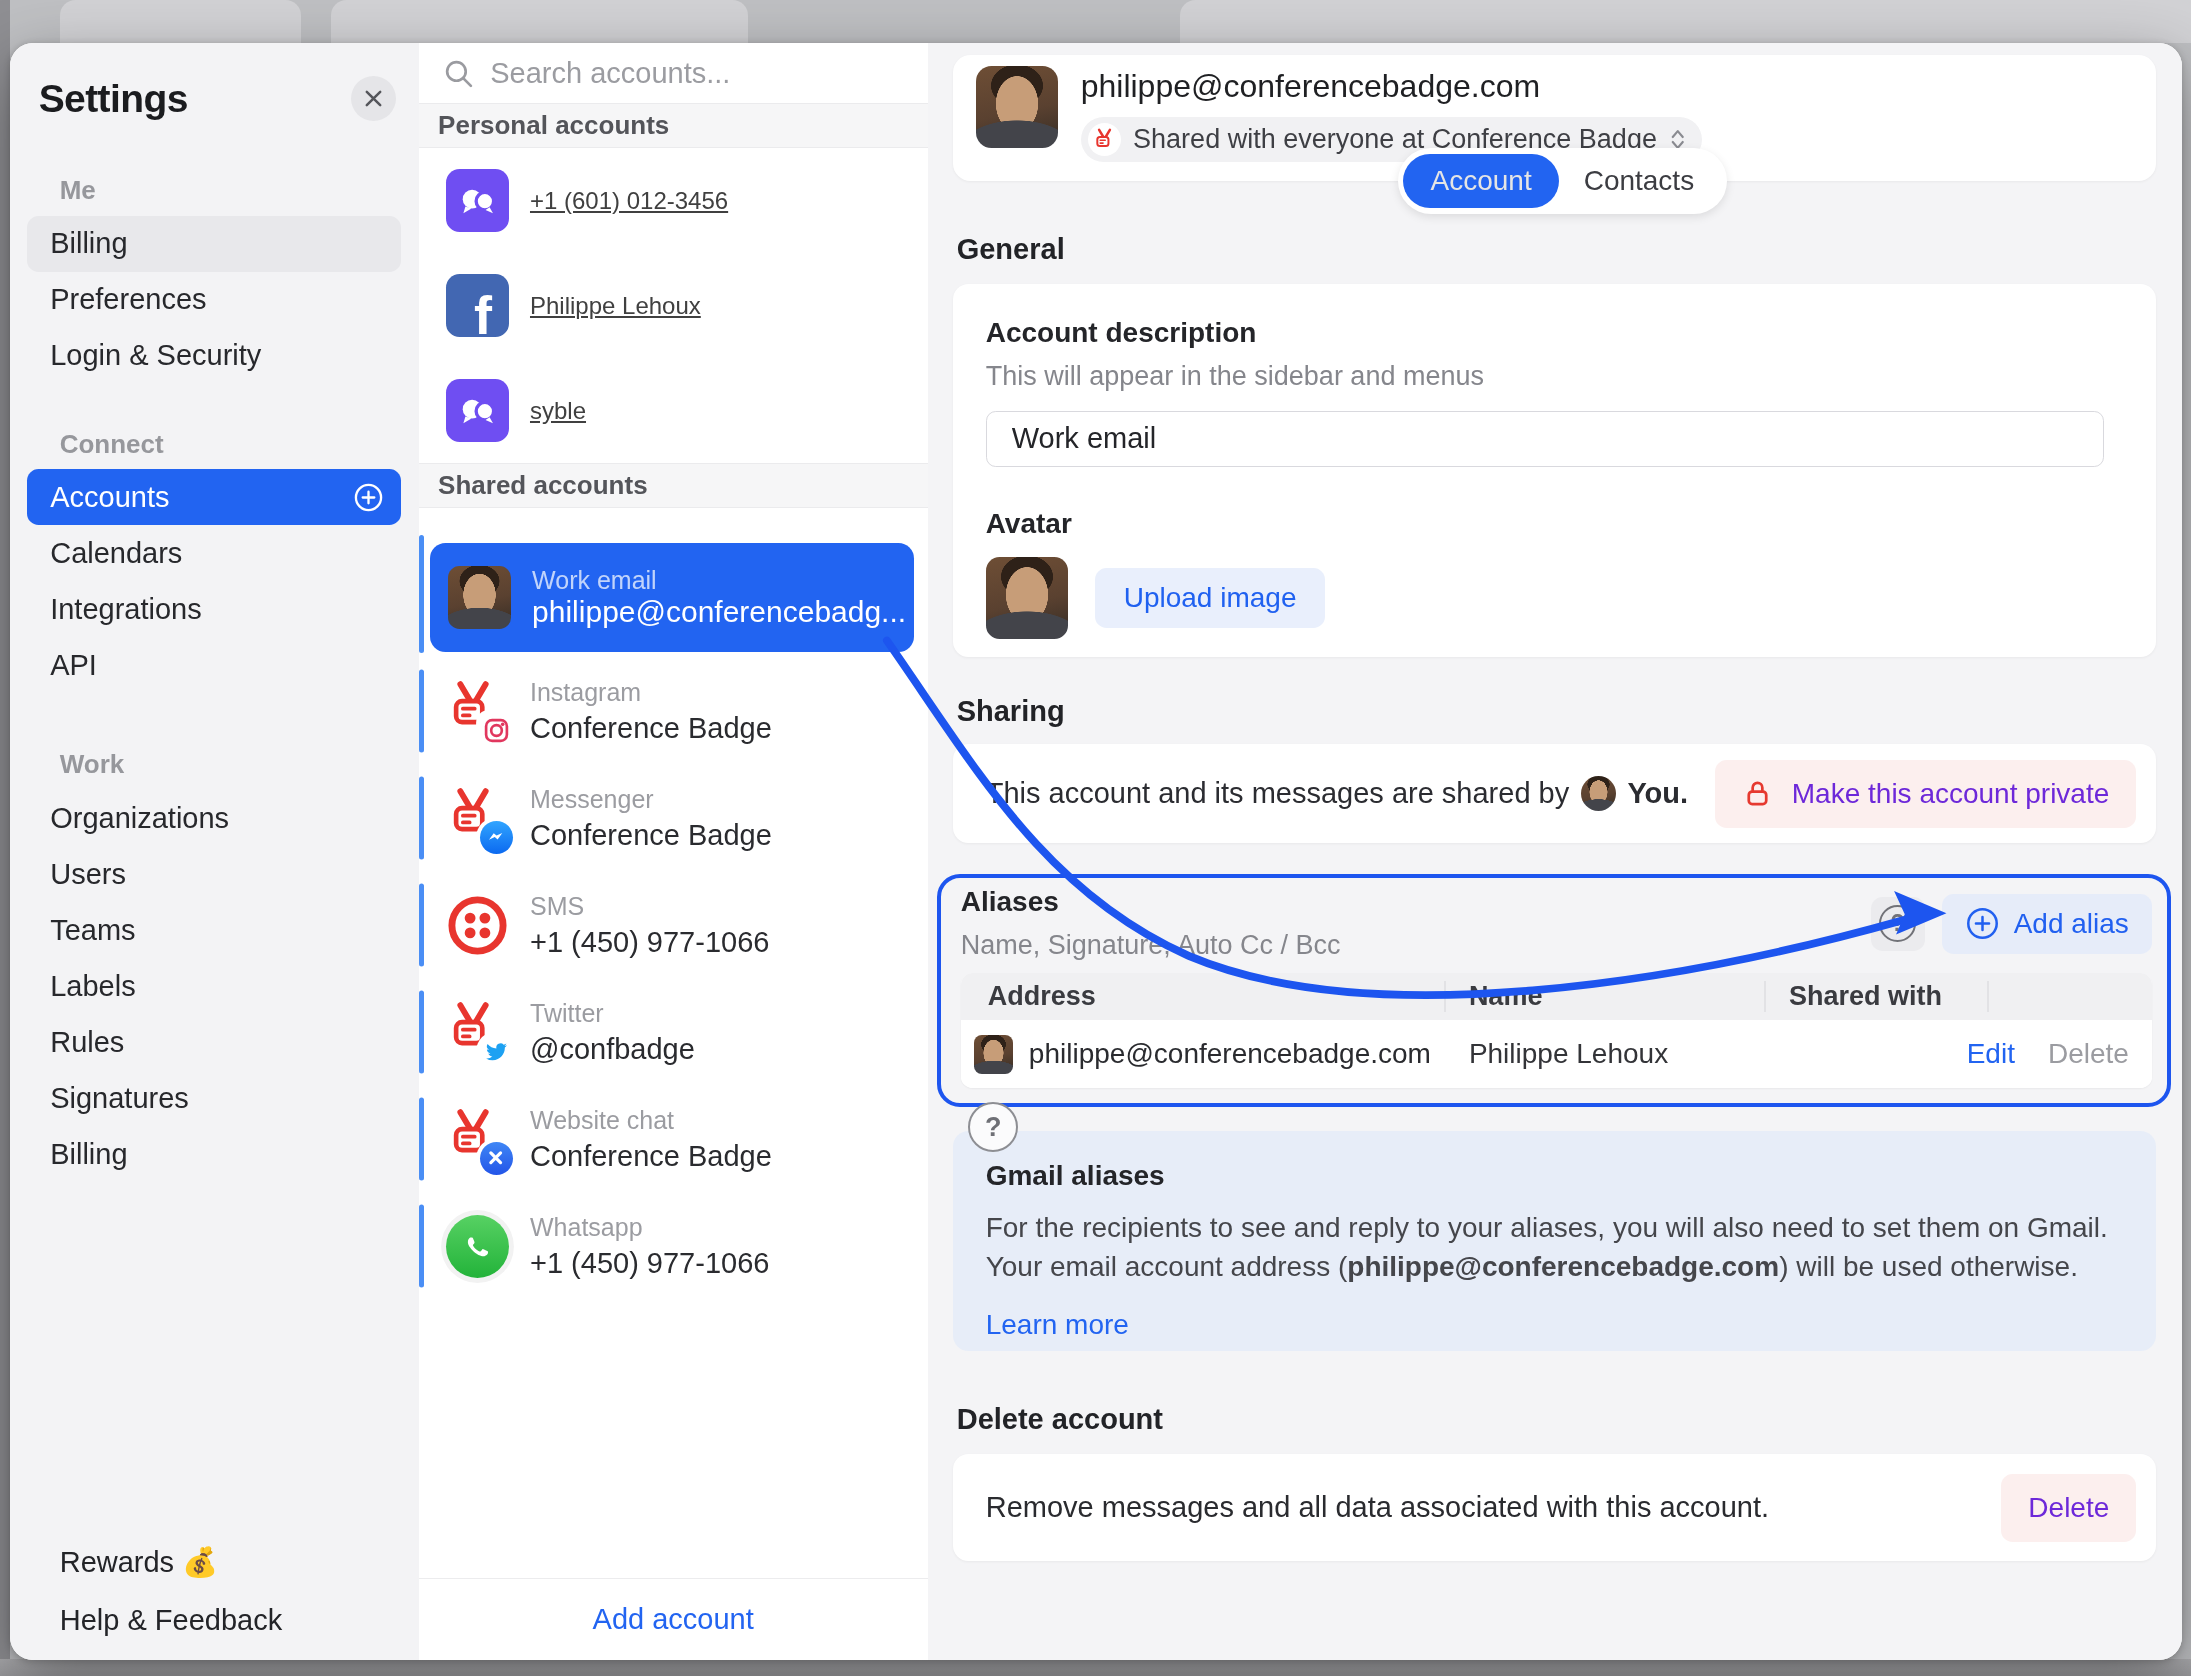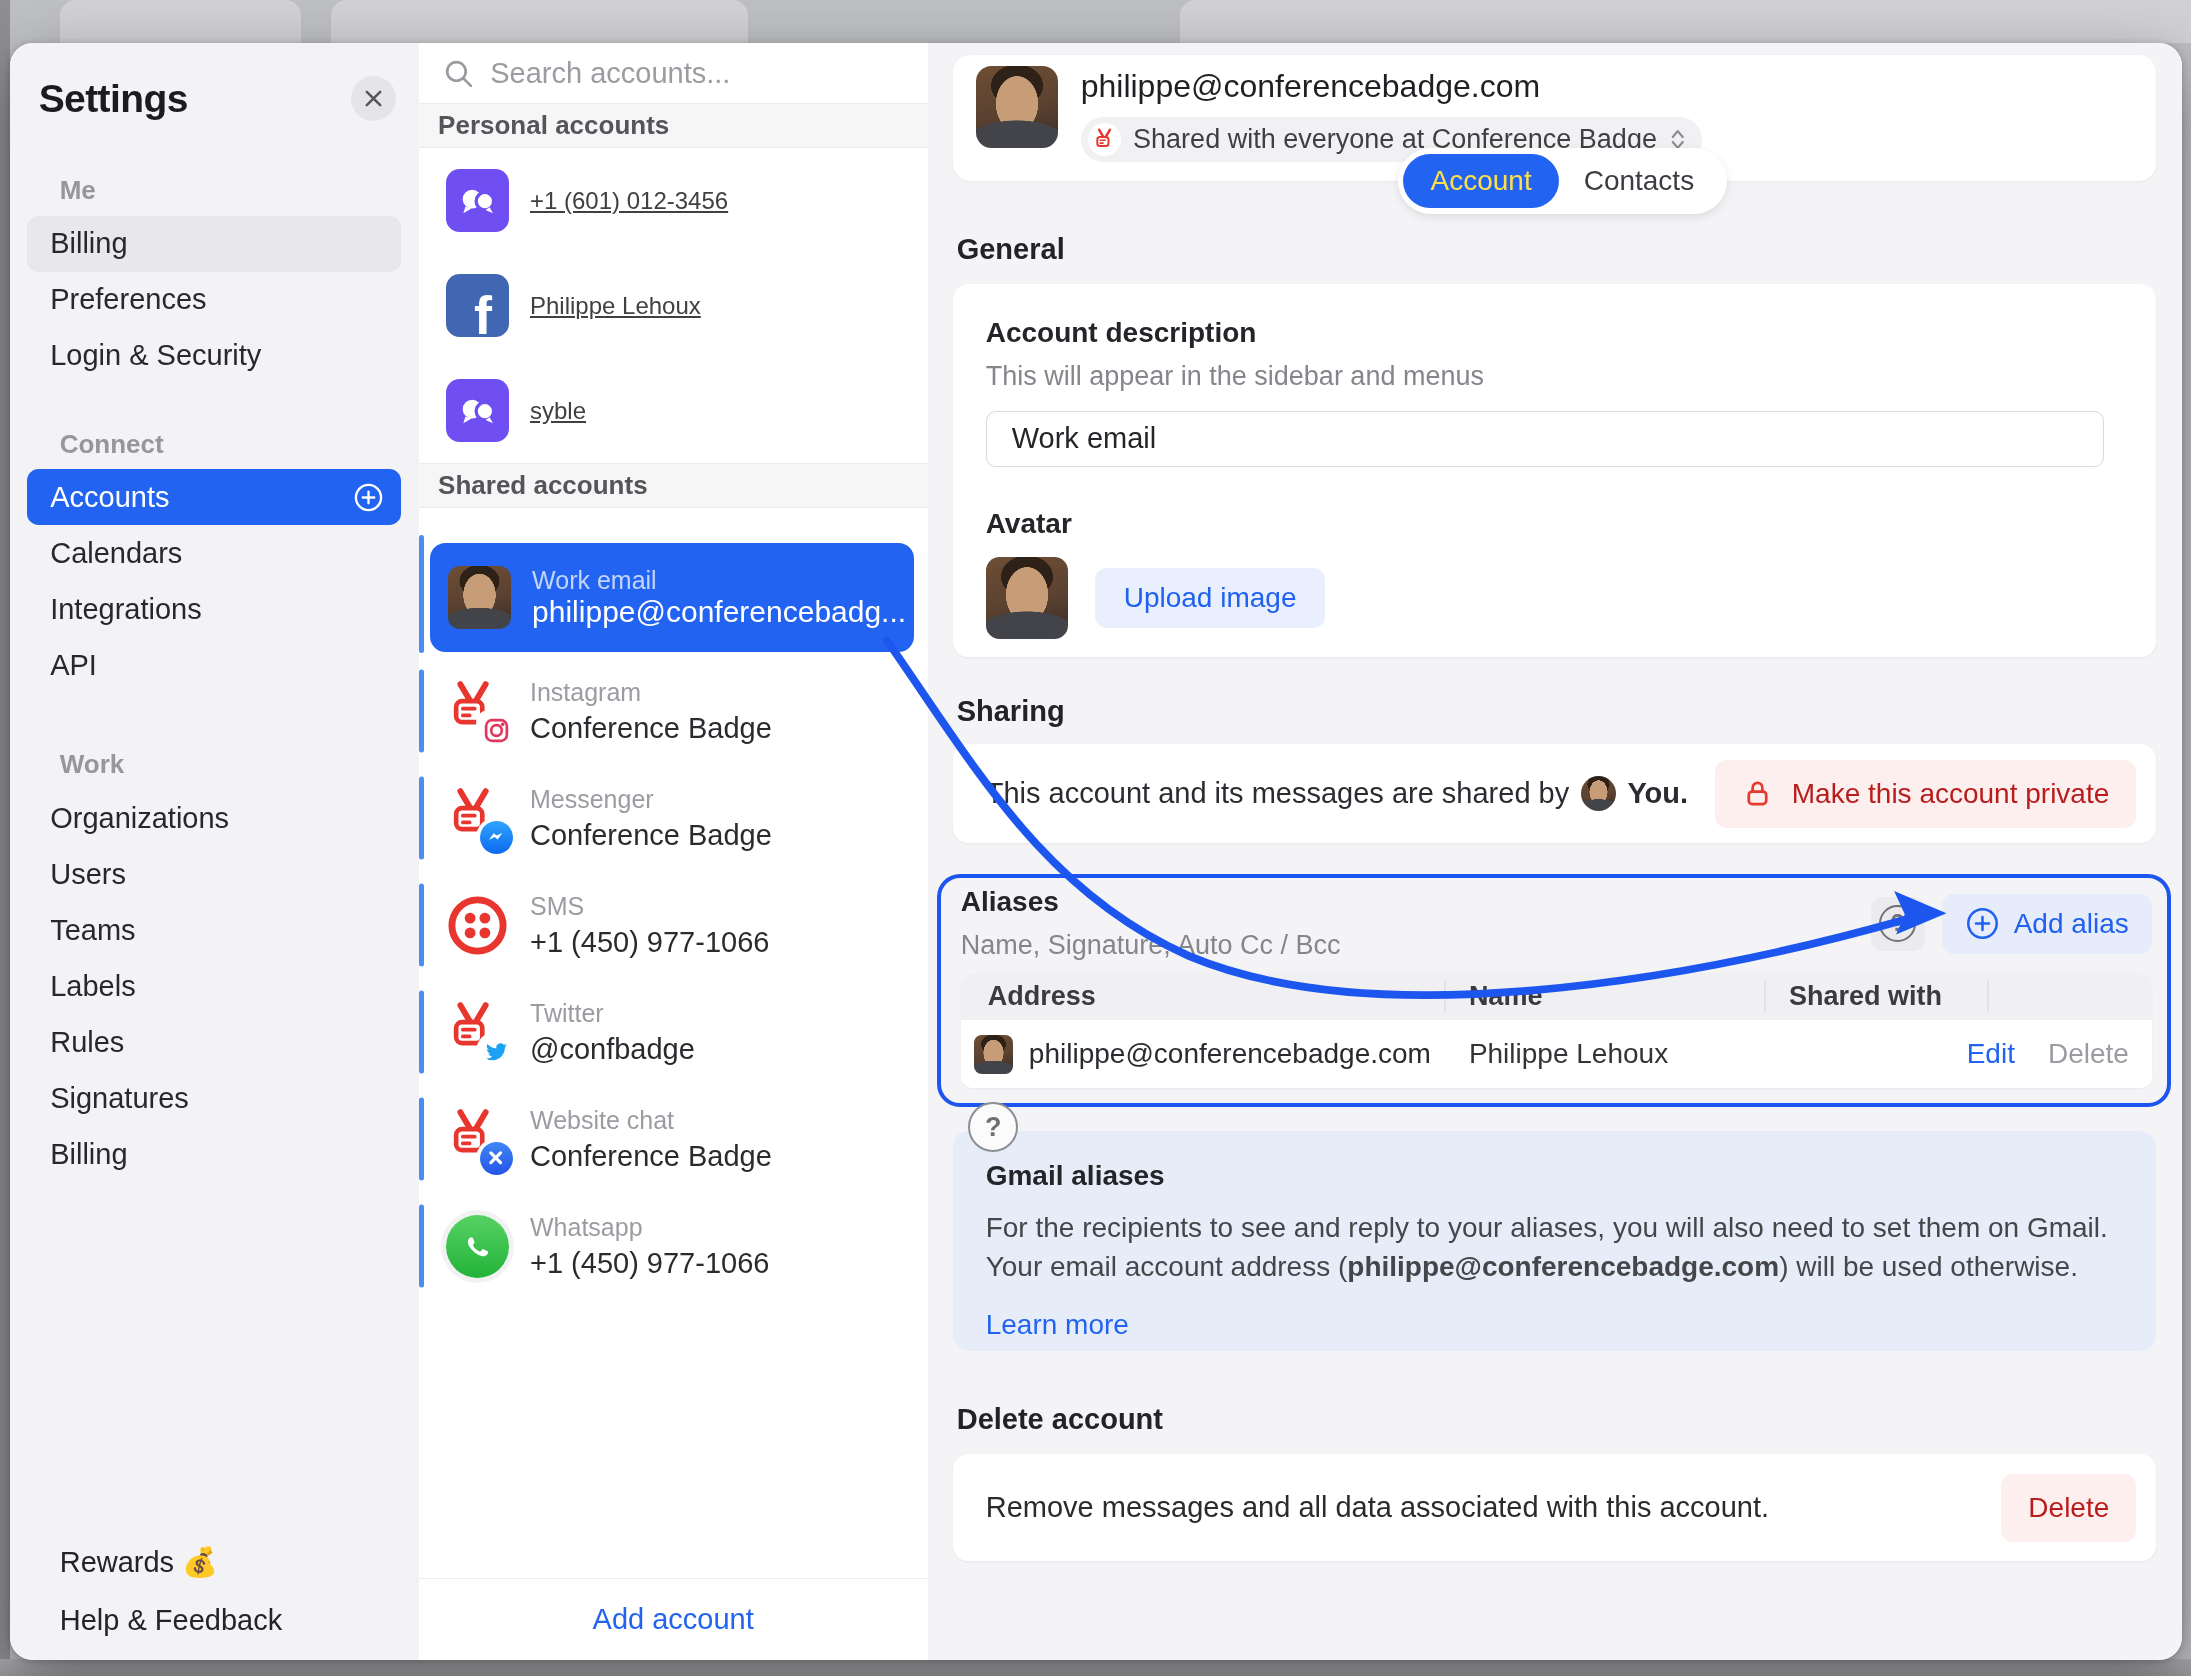--- a/index.html
+++ b/index.html
@@ -94,41 +94,41 @@
           box-shadow:0 1px 2.9px rgba(0,0,0,.05); }
   .hdr-card { top:11.6px; height:126px; border-radius:17.5px; display:flex; gap:23px; padding:11.6px 23px; }
   .hdr-avatar { width:82px; height:82px; border-radius:15.5px; flex:0 0 auto; }
   .hdr-title { font-size:32px; color:#1f2023; margin-top:1.9px; }
   .share-pill { margin-top:11.6px; display:inline-flex; align-items:center; gap:11.6px; background:#f1f1f3;
           border-radius:969px; height:45px; padding:0 15.5px 0 7.8px; font-size:27px; color:#3e3f44; cursor:pointer; }
   .pill-badge { width:33px; height:33px; border-radius:50%; background:#fff; display:flex;
           align-items:center; justify-content:center; }
   .tabs { position:absolute; left:470px; top:105px; height:66px; background:#fff; border-radius:969px;
           box-shadow:0 2.9px 9.7px rgba(0,0,0,.10); display:flex; align-items:center; padding:0 7.8px 0 5.8px; z-index:3; }
-  .tab-on { height:54px; background:#2264f1; color:#fde047; border-radius:969px; display:flex;
+  .tab-on { height:54px; background:#2264f1; color:#e5e5e5; border-radius:969px; display:flex;
           align-items:center; padding:0 27px; font-size:28px; cursor:pointer; }
   .tab-off { font-size:28px; color:#3c3d42; padding:0 25px; cursor:pointer; }
   .sec-h { position:absolute; left:29px; font-size:29px; font-weight:600; color:#222327; }
 
   .general-card { top:241px; height:373px; padding:33px 33px; }
   .g-label { font-size:28px; font-weight:700; color:#242529; }
   .g-hint { font-size:27px; color:#85868c; margin-top:11.6px; }
   .g-input { margin-top:19.4px; width:1118px; height:56px; border:1.9px solid #d9d9de; border-radius:9.7px;
           font-size:29px; color:#242529; padding:0 25px; font-family:inherit; outline:none; background:#fff; }
   .g-avatar-label { margin-top:41px; }
   .g-avatar-row { margin-top:17.5px; display:flex; align-items:center; gap:27px; }
   .g-avatar { width:82px; height:82px; border-radius:13.6px; }
   .btn-upload { height:60px; background:#e9effc; border-radius:11.6px; display:flex; align-items:center;
           padding:0 29px; color:#2061f0; font-size:28px; font-weight:500; cursor:pointer; }
 
   .sharing-card { top:701px; height:99px; display:flex; align-items:center; padding:0 19.4px 0 33px; }
   .sh-text { font-size:29px; color:#2b2c31; display:flex; align-items:center; gap:11.6px; }
   .sh-ava { width:35px; height:35px; border-radius:50%; }
   .btn-danger { margin-left:auto; display:flex; align-items:center; gap:19px; background:#fcefee;
-          border-radius:11.6px; height:68px; padding:0 27px; color:#b91c1c; font-size:28px; font-weight:500; cursor:pointer; }
+          border-radius:11.6px; height:68px; padding:0 27px; color:#6d28d9; font-size:28px; font-weight:500; cursor:pointer; }
 
   .aliases-box { position:absolute; left:9.7px; top:831px; width:1234px; height:233px;
           border:4.9px solid #1d55ef; border-radius:23px; }
   .al-head { position:absolute; left:19.4px; top:8px; }
   .al-title { font-size:28px; font-weight:700; color:#242529; }
   .al-sub { font-size:27px; color:#85868c; margin-top:11.6px; }
   .al-actions { position:absolute; right:15.5px; top:15.5px; display:flex; align-items:center; gap:17.5px; }
   .help-btn { width:54px; height:54px; border-radius:11.6px; background:#ebebee; display:flex;
           align-items:center; justify-content:center; cursor:pointer; }
   .q-ring { width:37px; height:37px; border:2.9px solid #717278; border-radius:50%; color:#717278;

